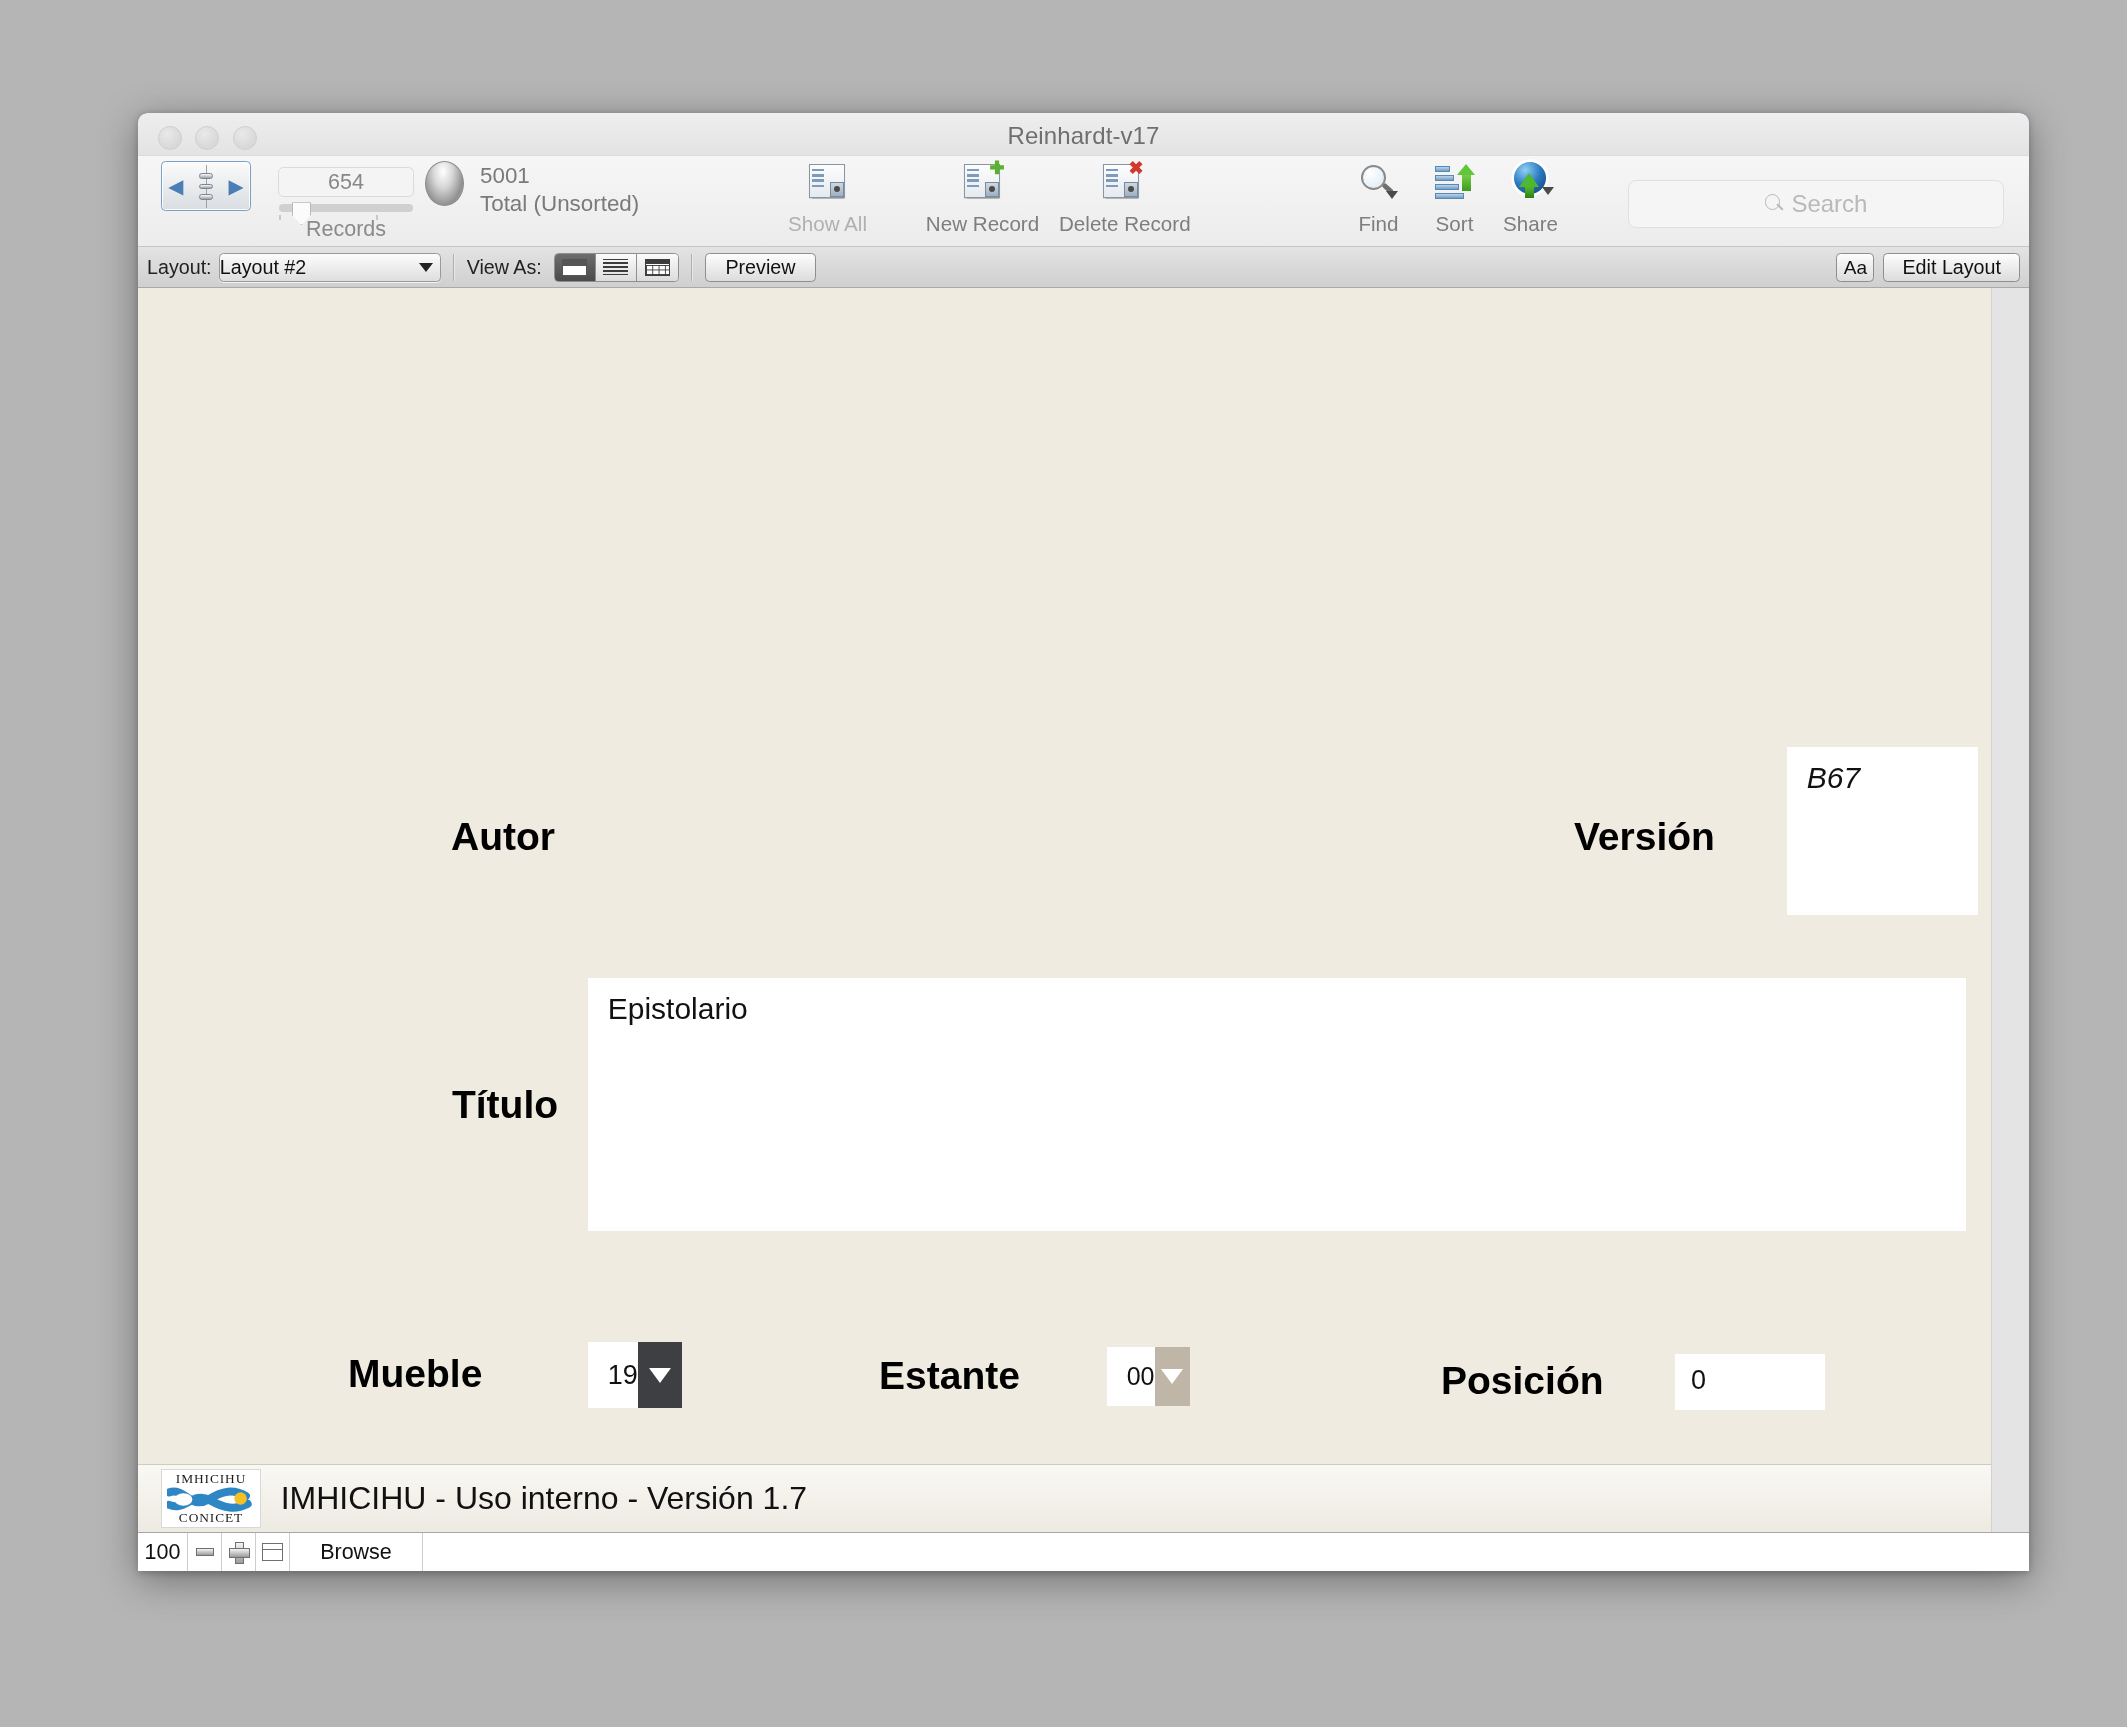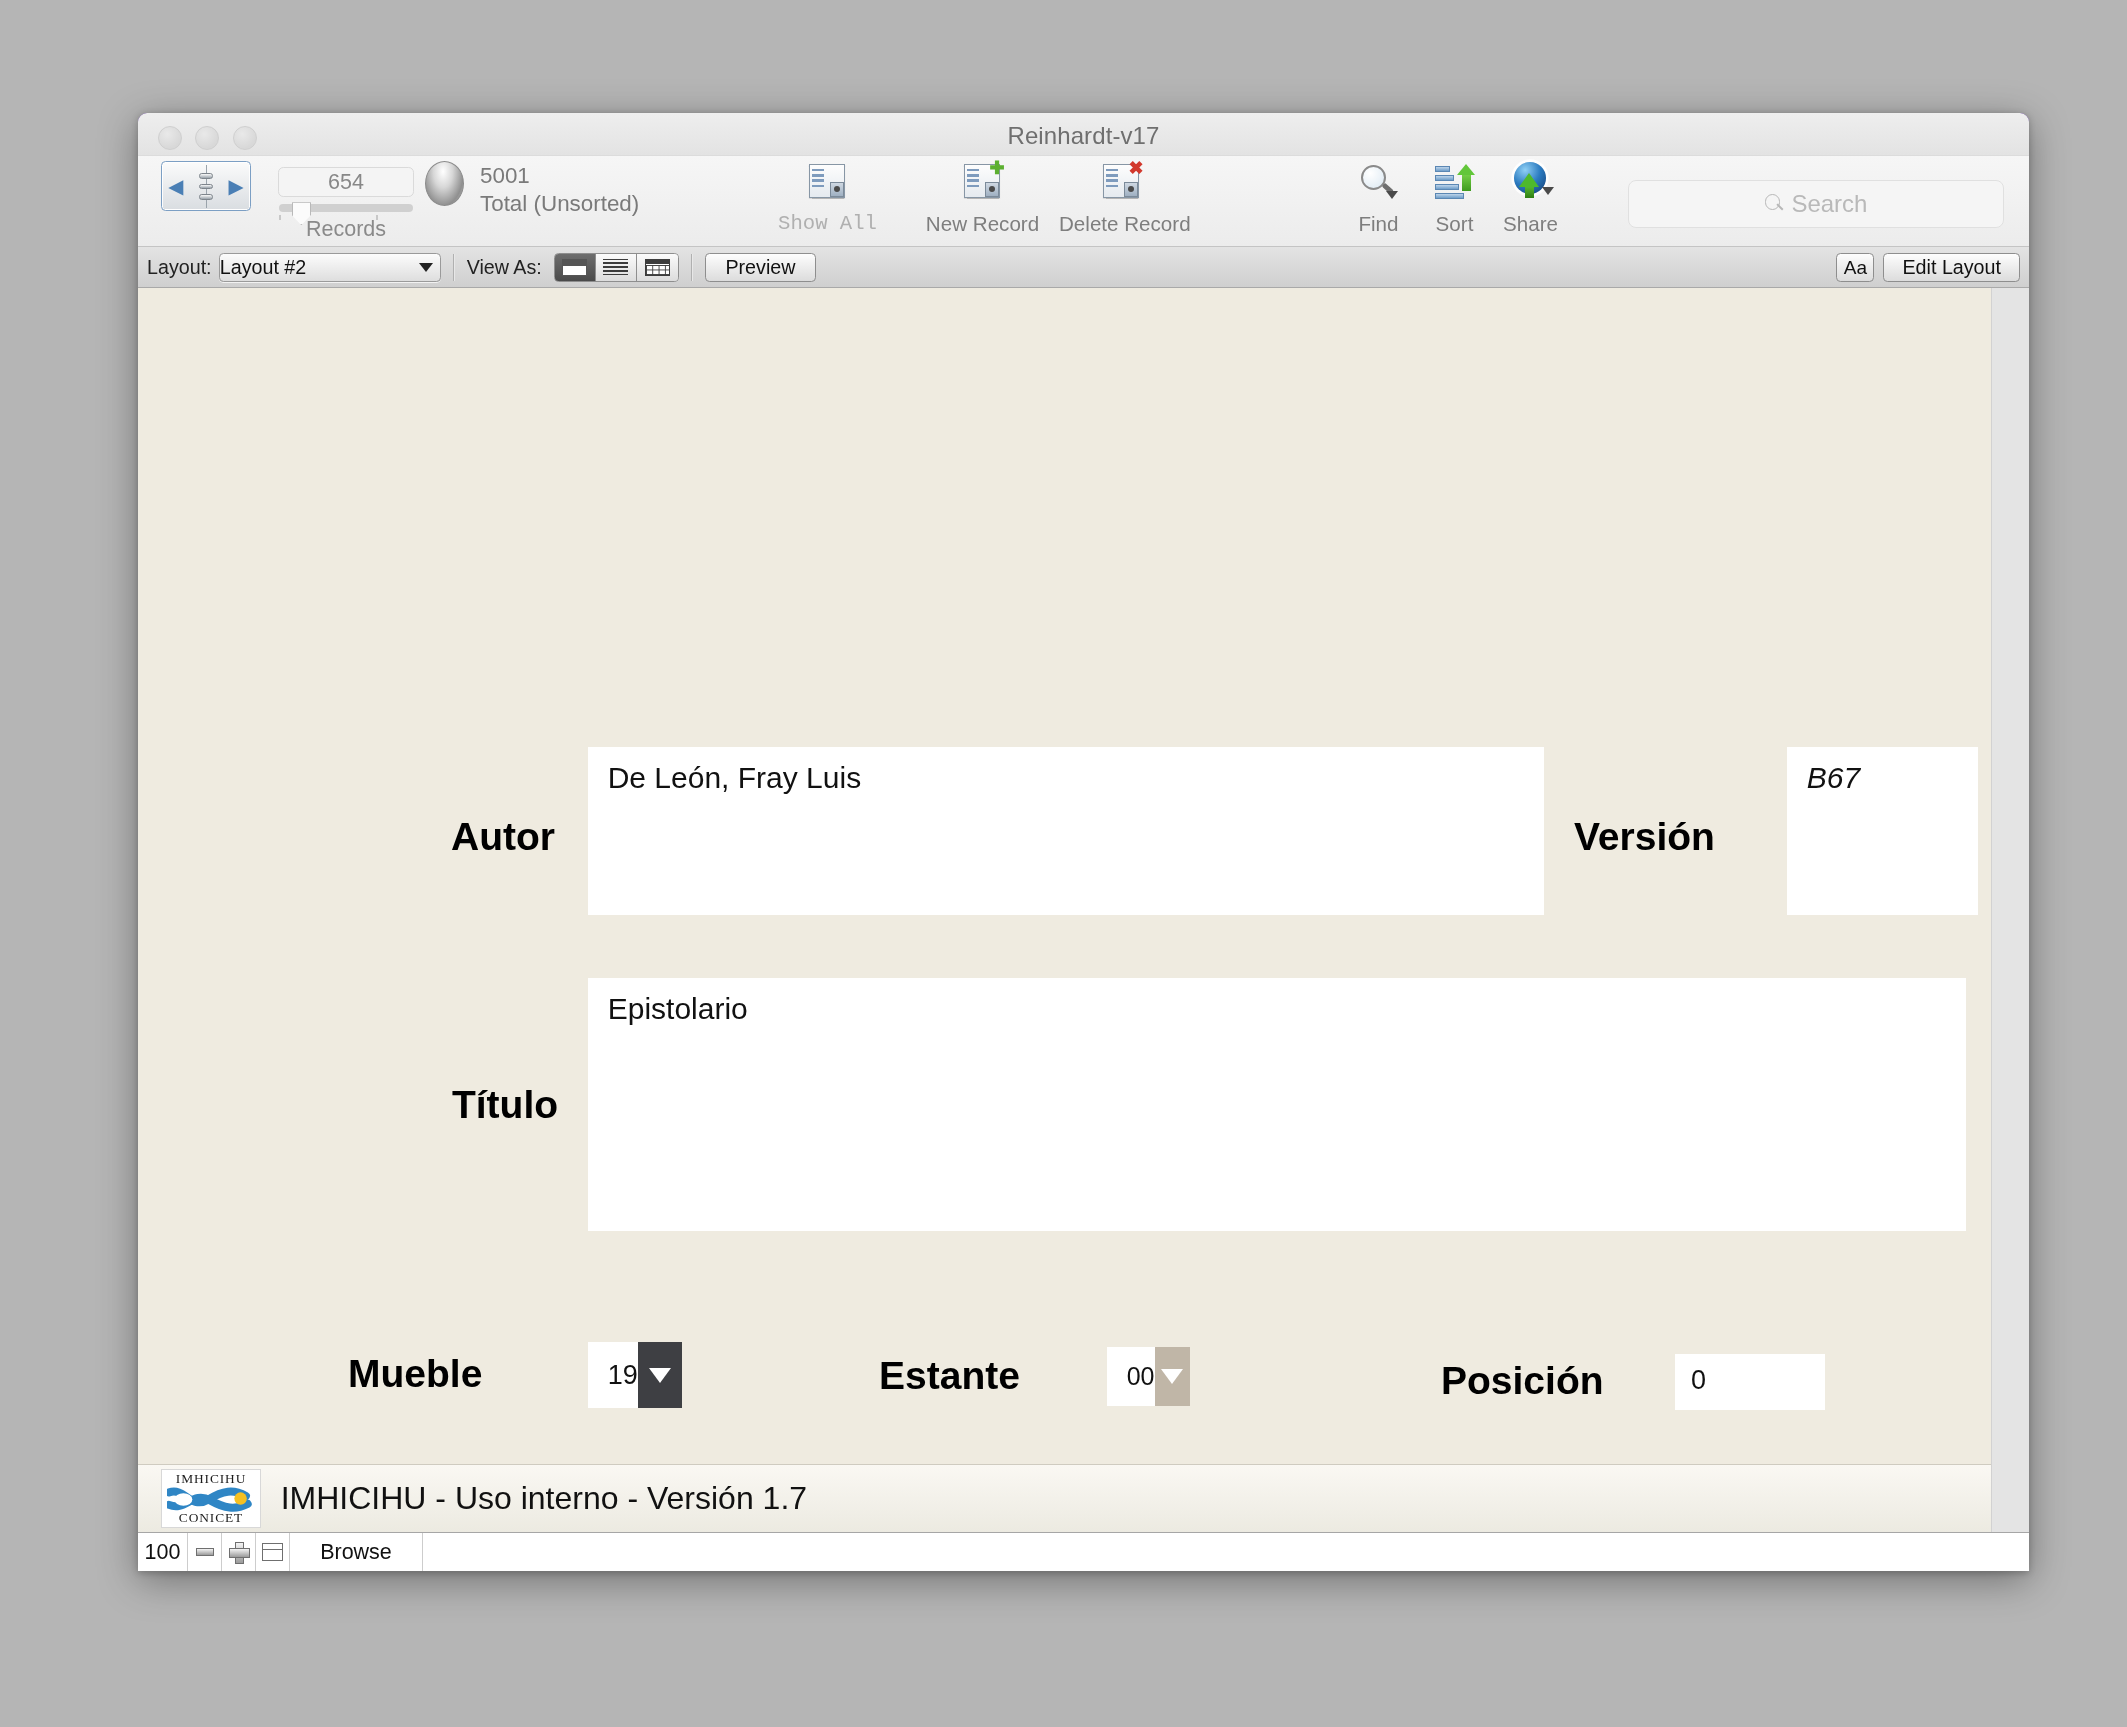--- a/index.html
+++ b/index.html
@@ -162,21 +162,21 @@
     width: 125px;
   }
   .tbtn .ticon { height: 47px; display:block; }
   .tbtn .tlabel {
     display: block;
     font-size: 20.6px;
     color: #7e7e7e;
     margin-top: 5.4px;
     white-space: nowrap;
   }
-  .tbtn.dim .tlabel { color: #b0b0b0; font-family: Liberation Mono, monospace; }
+  .tbtn.dim .tlabel { color: #b0b0b0; }
 
   
   .sheet {
     position: relative;
     display: inline-block;
     width: 38px; height: 36px;
     margin-top: 4.5px;
   }
   .sheet .page {
     position:absolute; left:0; top:0;
@@ -724,21 +724,20 @@
     </div>
   </div>
 
   <div id="content-wrap">
     <div id="form-area">
 
 
       <div id="form-body">
 
         <div class="flabel" id="label-autor">Autor</div>
-        <div class="ffield" id="field-autor">De León, Fray Luis</div>
 
         <div class="flabel" id="label-origen">Versión</div>
         <div class="ffield" id="field-origen">B67</div>
 
         <div class="flabel" id="label-titulo">Título</div>
         <div class="ffield" id="field-titulo">Epistolario</div>
 
         <div class="flabel" id="label-mueble">Mueble</div>
         <div class="popup" id="popup-mueble">
           <span class="pval">19</span>

